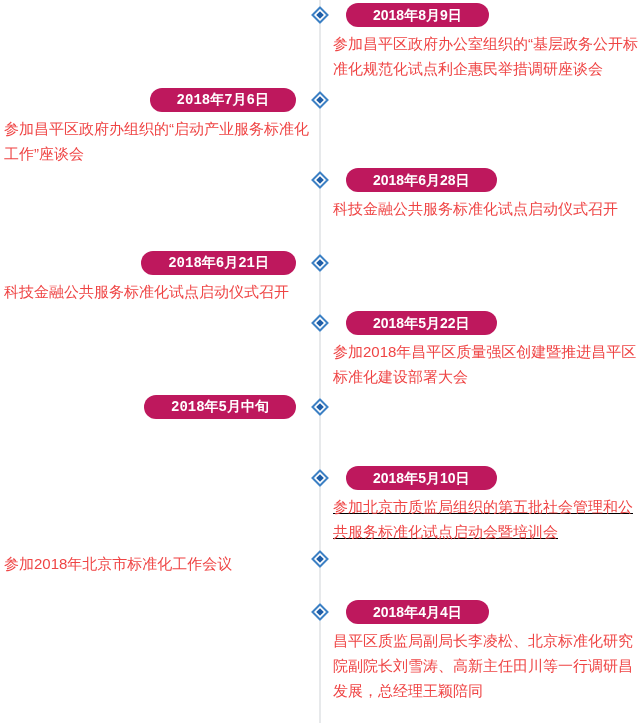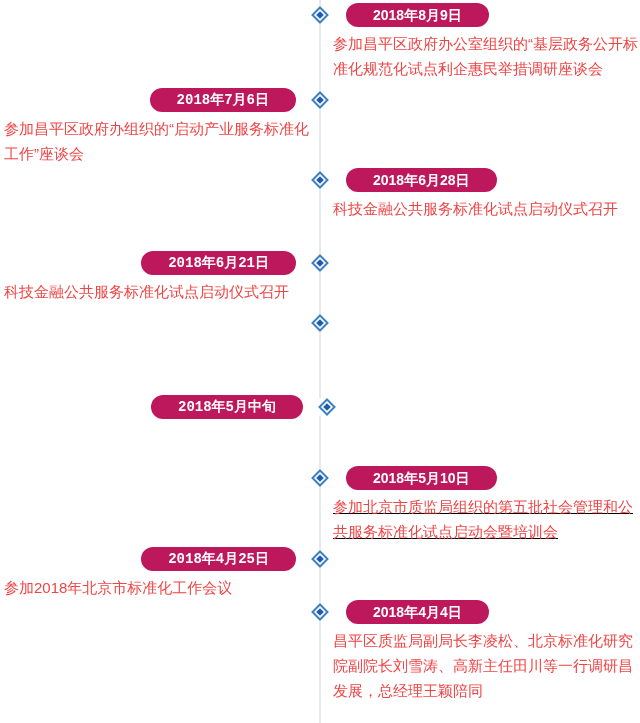--- a/index.html
+++ b/index.html
@@ -117,22 +117,26 @@
         <div class="entry-content">
           <div class="badge-row"><span class="date-badge">2018年6月21日</span></div>
           <div class="event-text">科技金融公共服务标准化试点启动仪式召开</div>
         </div>
       </div>
       <div class="entry right" style="top: 311px;">
         <span class="diamond"><svg width="18" height="18" viewBox="0 0 18 18">
             <path d="M9 1.5 L16.5 9 L9 16.5 L1.5 9 Z" fill="#ffffff" stroke="#3c80c4" stroke-width="2"></path>
             <path d="M9 5.2 L12.8 9 L9 12.8 L5.2 9 Z" fill="#1e5ea8"></path>
           </svg></span>
+        <div class="entry-content">
+          <div class="badge-row"><span class="date-badge">2018年5月22日</span></div>
+          <div class="event-text">参加2018年昌平区质量强区创建暨推进昌平区标准化建设部署大会</div>
+        </div>
       </div>
-      <div class="entry left align-right" style="top: 395px; margin-left: 7px;">
+      <div class="entry left align-right" style="top: 395px;">
         <span class="diamond"><svg width="18" height="18" viewBox="0 0 18 18">
             <path d="M9 1.5 L16.5 9 L9 16.5 L1.5 9 Z" fill="#ffffff" stroke="#3c80c4" stroke-width="2"></path>
             <path d="M9 5.2 L12.8 9 L9 12.8 L5.2 9 Z" fill="#1e5ea8"></path>
           </svg></span>
         <div class="entry-content">
           <div class="badge-row"><span class="date-badge">2018年5月中旬</span></div>
         </div>
       </div>
       <div class="entry right" style="top: 466px; text-decoration: underline;">
         <span class="diamond"><svg width="18" height="18" viewBox="0 0 18 18">
@@ -143,21 +147,20 @@
           <div class="badge-row"><span class="date-badge">2018年5月10日</span></div>
           <div class="event-text">参加北京市质监局组织的第五批社会管理和公共服务标准化试点启动会暨培训会</div>
         </div>
       </div>
       <div class="entry left" style="top: 547px;">
         <span class="diamond"><svg width="18" height="18" viewBox="0 0 18 18">
             <path d="M9 1.5 L16.5 9 L9 16.5 L1.5 9 Z" fill="#ffffff" stroke="#3c80c4" stroke-width="2"></path>
             <path d="M9 5.2 L12.8 9 L9 12.8 L5.2 9 Z" fill="#1e5ea8"></path>
           </svg></span>
         <div class="entry-content">
-          <div class="badge-row"><span class="date-badge">2018年4月25日</span></div>
           <div class="event-text">参加2018年北京市标准化工作会议</div>
         </div>
       </div>
       <div class="entry right" style="top: 600px;">
         <span class="diamond"><svg width="18" height="18" viewBox="0 0 18 18">
             <path d="M9 1.5 L16.5 9 L9 16.5 L1.5 9 Z" fill="#ffffff" stroke="#3c80c4" stroke-width="2"></path>
             <path d="M9 5.2 L12.8 9 L9 12.8 L5.2 9 Z" fill="#1e5ea8"></path>
           </svg></span>
         <div class="entry-content">
           <div class="badge-row"><span class="date-badge">2018年4月4日</span></div>

